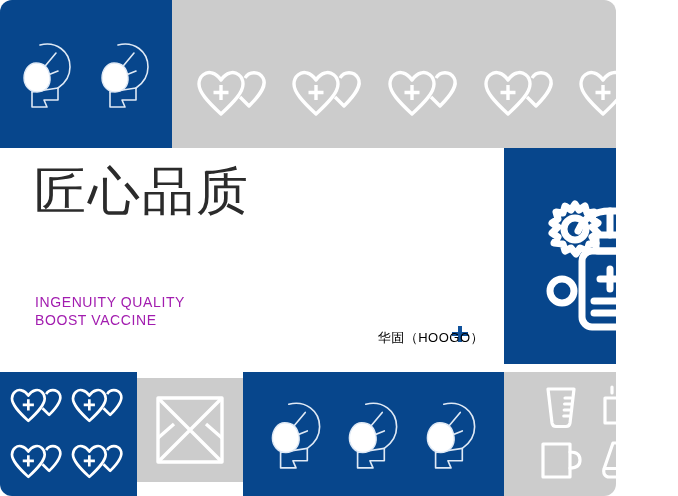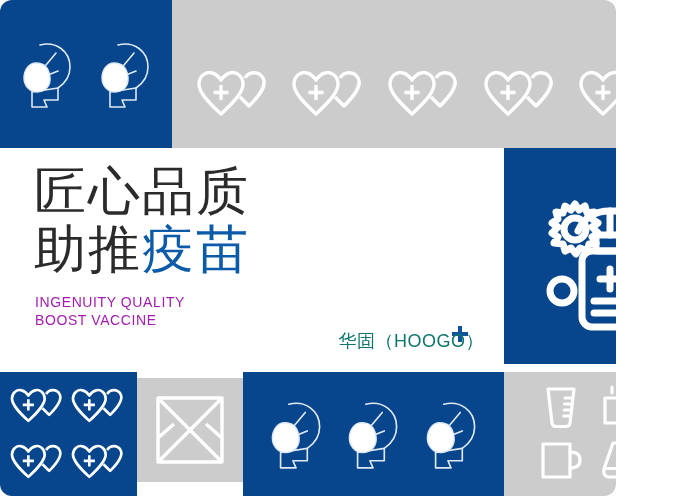--- a/index.html
+++ b/index.html
@@ -25,21 +25,21 @@
   .mid-blue{position:absolute;left:504px;top:0;width:174px;height:216px;background:#07468c;
             display:flex;align-items:center;justify-content:center;}
 
   .headline{position:absolute;left:34px;top:14px;}
   .hl-line{font-size:52px;line-height:58px;letter-spacing:2px;color:#2b2b2b;
            font-family:"Liberation Sans","DejaVu Sans",sans-serif;white-space:nowrap;}
   .hl-accent{color:#0c5ba8;}
   .sub-en{position:absolute;left:35px;top:145px;font-size:14px;line-height:18px;
           letter-spacing:.6px;color:#a21caf;white-space:pre-line;}
   .plus-mark{position:absolute;left:450px;top:176px;}
-  .brand{position:absolute;right:20px;top:181px;font-size:18px;color:#0f766e;
+  .brand{position:absolute;right:20px;top:181px;font-size:13px;color:#000000;
          letter-spacing:.5px;white-space:nowrap;}
 
   
   .bot-band{position:absolute;left:0;top:372px;width:678px;height:124px;}
   .bot-blue-1{position:absolute;left:0;top:0;width:137px;height:124px;background:#07468c;
               display:grid;grid-template-columns:1fr 1fr;grid-template-rows:1fr 1fr;
               place-items:center;padding:6px 8px;box-sizing:border-box;}
   .bot-gray-1{position:absolute;left:137px;top:6px;width:106px;height:104px;background:#cccccc;
               display:flex;align-items:center;justify-content:center;}
   .bot-blue-2{position:absolute;left:243px;top:0;width:261px;height:124px;background:#07468c;
@@ -131,21 +131,20 @@
       </span>
     </div>
   </div>
 
   <div class="mid-band">
 
     <div class="mid-white">
 
       <div class="headline">
         <div class="hl-line">匠心品质</div>
-        <div class="hl-line"><span>助推</span><span class="hl-accent">疫苗</span></div>
       </div>
 
       <div class="sub-en">INGENUITY QUALITY
 BOOST VACCINE</div>
 
       <span class="plus-mark">
         <svg class="ico" width="20" height="20" viewBox="0 0 20 20">
           <path d="M8 2 L12 2 L12 8 L18 8 L18 12 L12 12 L12 18 L8 18 L8 12 L2 12 L2 8 L8 8 Z" fill="#10529c"></path>
         </svg>
       </span>

